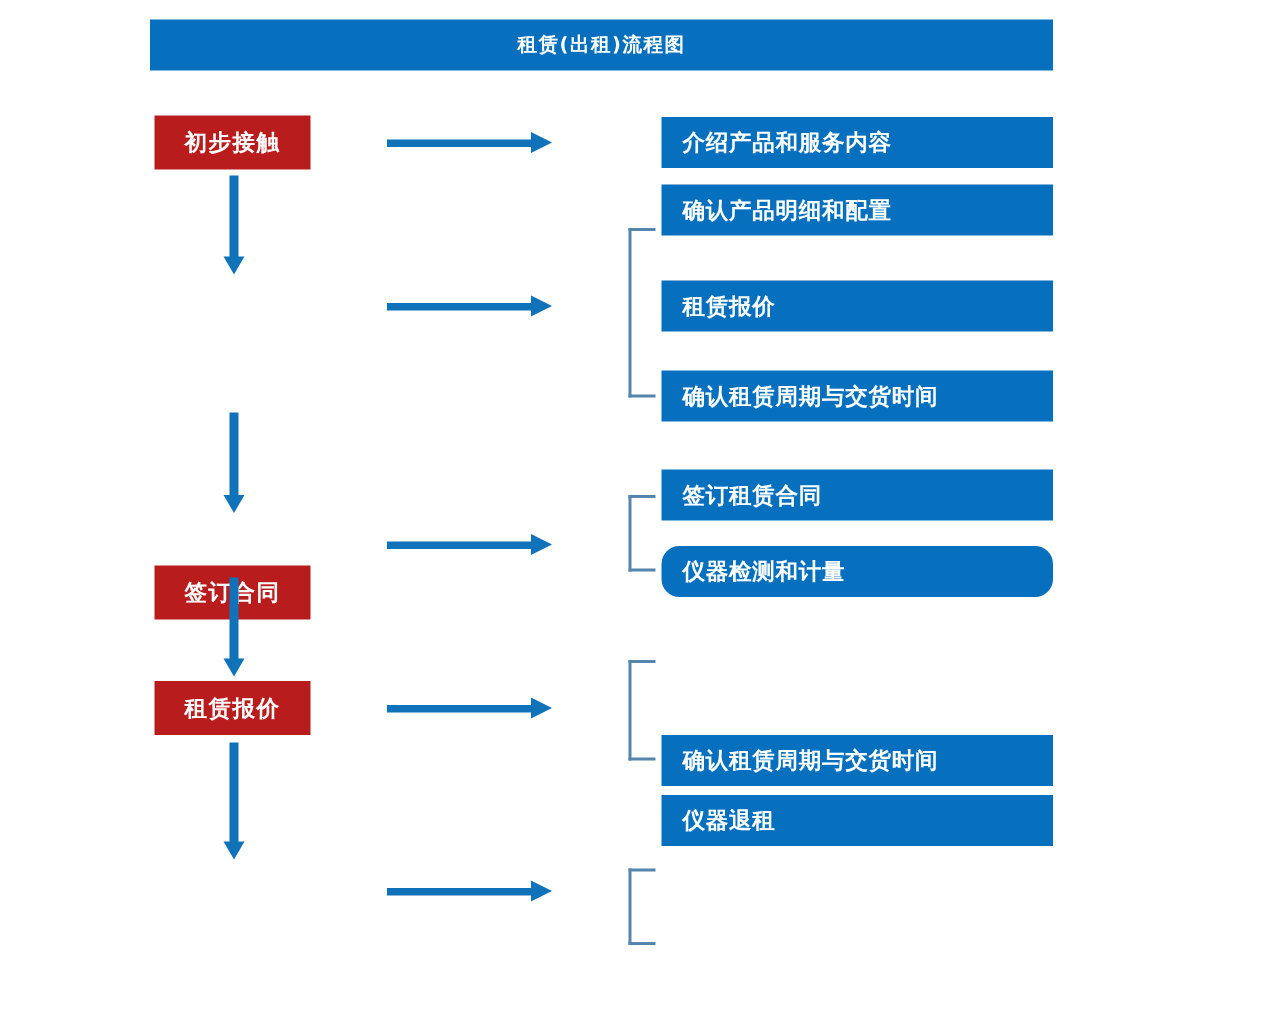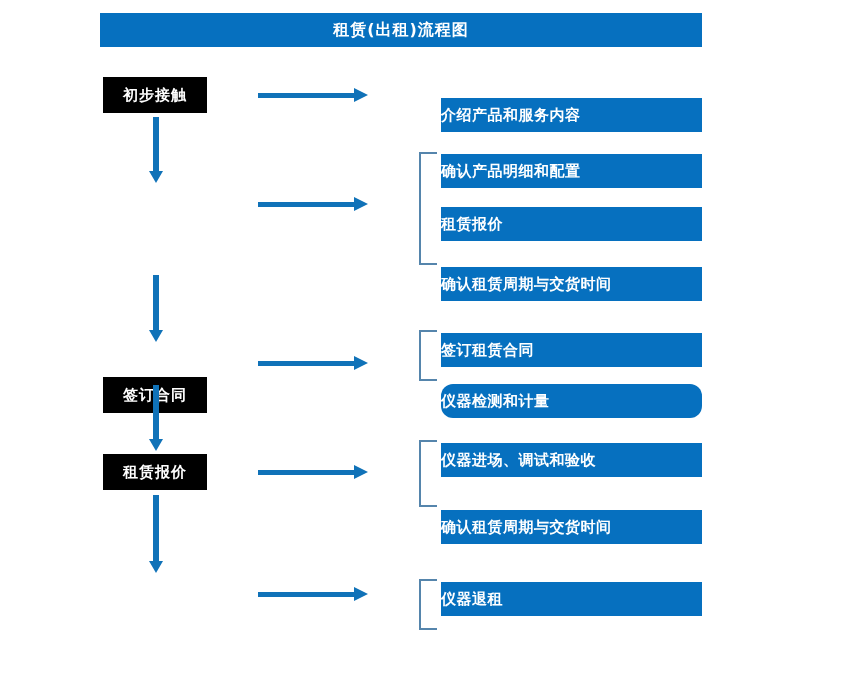--- a/index.html
+++ b/index.html
@@ -21,36 +21,36 @@
 
   
   .title-bar {
     position: absolute;
     left: 100px;
     top: 13px;
     width: 602px;
     height: 34px;
     background: #0670bf;
     color: #ffffff;
-    font-size: 16px;
+    font-size: 13px;
     font-weight: bold;
     display: flex;
     align-items: center;
     justify-content: center;
     letter-spacing: 1px;
     box-sizing: border-box;
   }
 
   
   .stage-box {
     position: absolute;
     left: 103px;
     width: 104px;
     height: 36px;
-    background: #000000;
+    background: #b91c1c;
     color: #ffffff;
     font-size: 15px;
     font-weight: bold;
     display: flex;
     align-items: center;
     justify-content: center;
     letter-spacing: 1px;
     box-sizing: border-box;
   }
 
@@ -60,23 +60,23 @@
     left: 441px;
     width: 261px;
     height: 34px;
     background: #0670bf;
     color: #ffffff;
     font-size: 15px;
     font-weight: bold;
     display: flex;
     align-items: center;
     justify-content: flex-start;
+    padding-left: 14px;
     letter-spacing: 0.5px;
     box-sizing: border-box;
-    margin-top: 20px;
   }
 
   
   .h-arrow {
     position: absolute;
     height: 14px;
     width: 110px;
   }
   .h-arrow .shaft {
     position: absolute;
@@ -196,30 +196,29 @@
   <div class="bracket" style="top:152px; height:113px;"></div>
 
   <div class="bracket" style="top:330px; height:51px;"></div>
 
   <div class="bracket" style="top:440px; height:67px;"></div>
 
   <div class="bracket" style="top:579px; height:51px;"></div>
 
   <div class="detail-box" style="top:78px;">介绍产品和服务内容</div>
 
-  <div class="detail-box" style="top:134px;">确认产品明细和配置</div>
+  <div class="detail-box" style="top:123px;">确认产品明细和配置</div>
 
   <div class="detail-box" style="top:187px;">租赁报价</div>
 
   <div class="detail-box" style="top:247px;">确认租赁周期与交货时间</div>
 
   <div class="detail-box" style="top:313px;">签订租赁合同</div>
 
   <div class="detail-box" style="top:364px;border-radius:12px;">仪器检测和计量</div>
 
-  <div class="detail-box" style="top:423px;">仪器进场、调试和验收</div>
 
   <div class="detail-box" style="top:490px;">确认租赁周期与交货时间</div>
 
-  <div class="detail-box" style="top:562px;">仪器退租</div>
+  <div class="detail-box" style="top:530px;">仪器退租</div>
 
 
 </div>
 
 </body></html>

